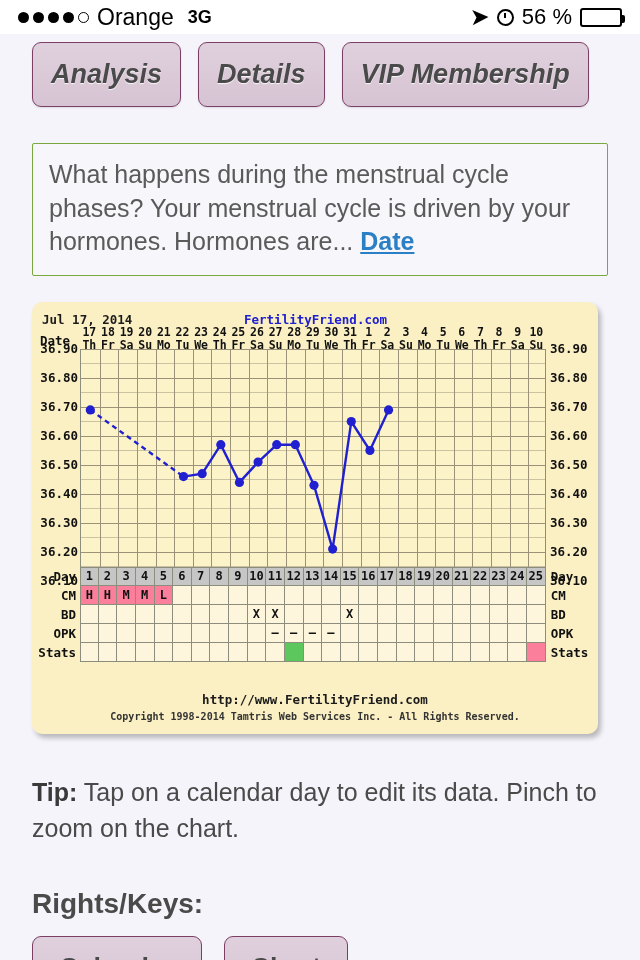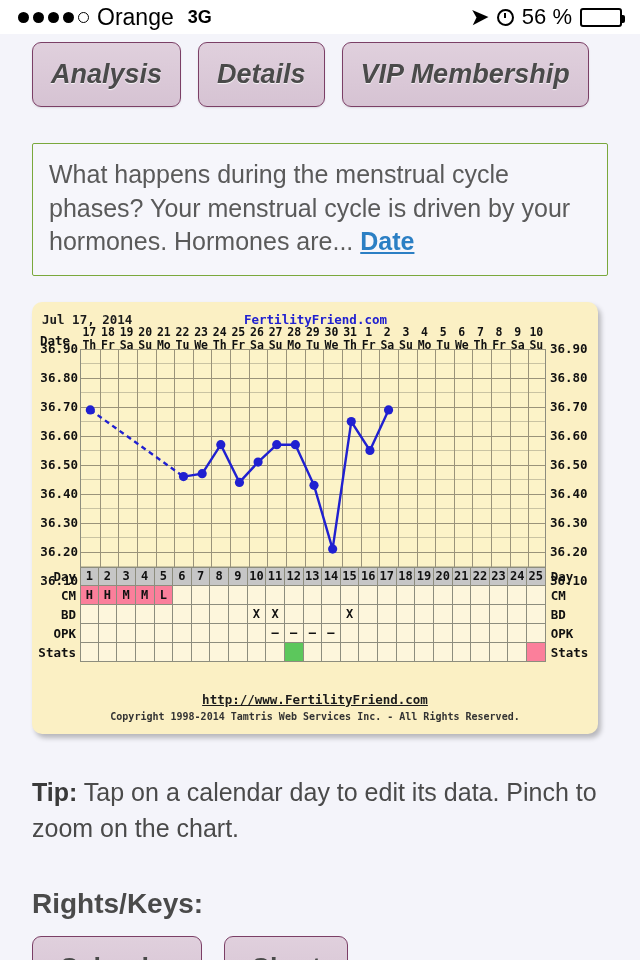--- a/index.html
+++ b/index.html
@@ -148,21 +148,21 @@
     line-height: 19.2px;
   }
   .rowlabel-r {
     position: absolute; left: 100%; padding-left: 5px;
     font-size: 12.5px; font-weight: bold; color: #111; line-height: 19.2px;
   }
   .drow { position: relative; }
 
   #chart-url {
     position: absolute; left: 0; right: 0; top: 390px; text-align: center;
-    font-size: 12.5px; font-weight: bold; color: #1b1b1b; text-decoration: underline;
+    font-size: 12.5px; font-weight: bold; color: #1b1b1b;
   }
   #chart-copy {
     position: absolute; left: 0; right: 0; top: 409px; text-align: center;
     font-size: 10px; font-weight: bold; color: #333;
   }
 
   
   #tip {
     margin-top: 40px; font-size: 25px; line-height: 1.45; color: #4a4a4a;
   }

